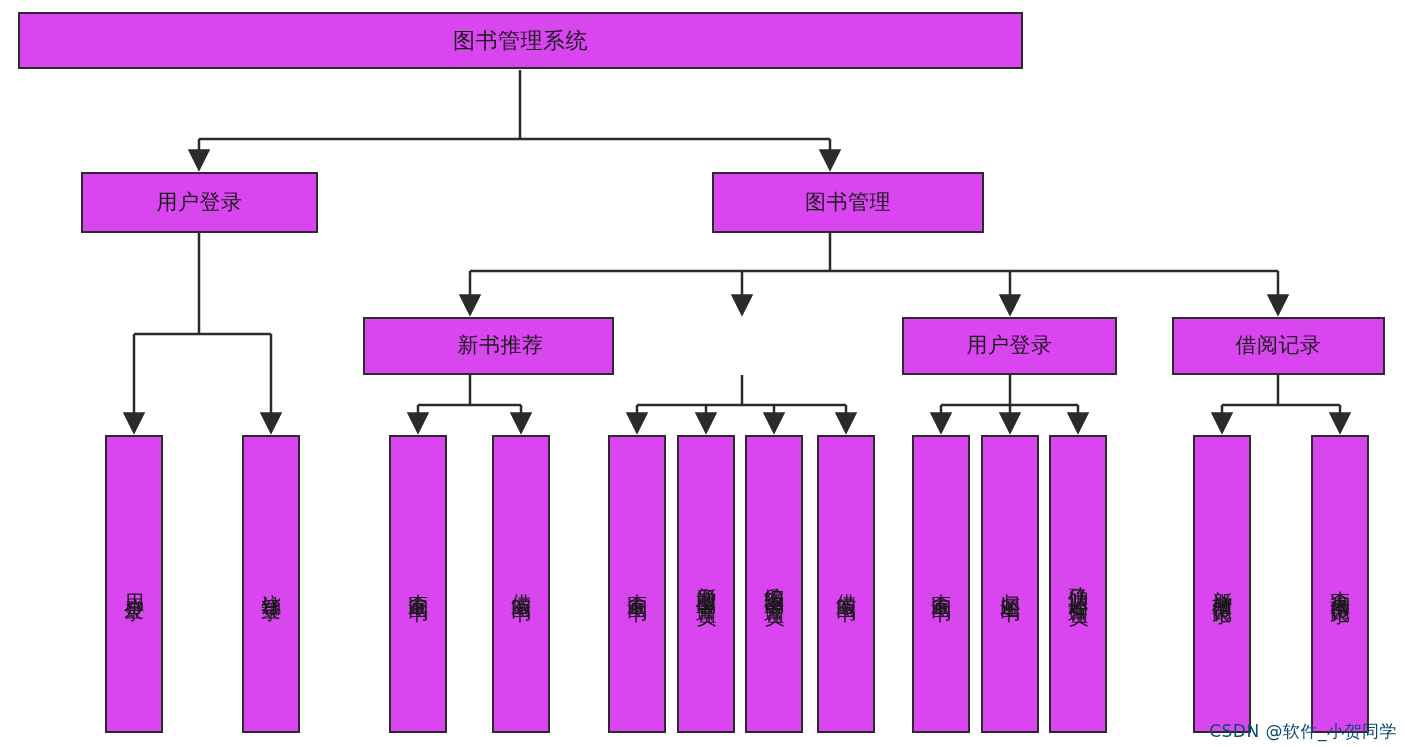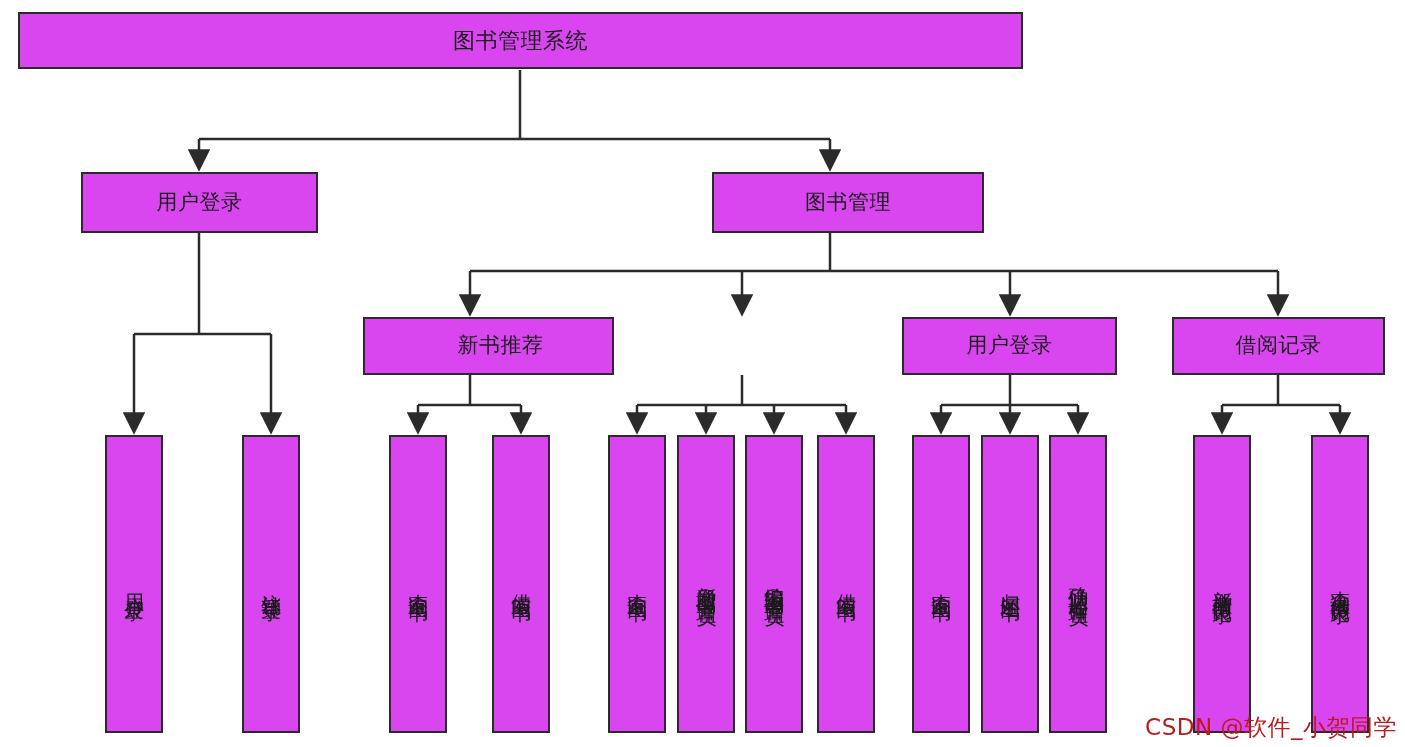--- a/index.html
+++ b/index.html
@@ -61,22 +61,22 @@
     text-orientation: upright;
     font-size: 20px;
     line-height: 1.18;
     letter-spacing: 3px;
     max-height: 100%;
   }
   #watermark {
     position: absolute;
     right: 8px;
     bottom: 4px;
-    font-size: 23px;
-    color: #b91c1c;
+    font-size: 17px;
+    color: #0c4a6e;
     white-space: nowrap;
     letter-spacing: 0.5px;
     pointer-events: none;
   }
 </style>
 </head>
 <body>
 
 <div id="diagram-root">
 

